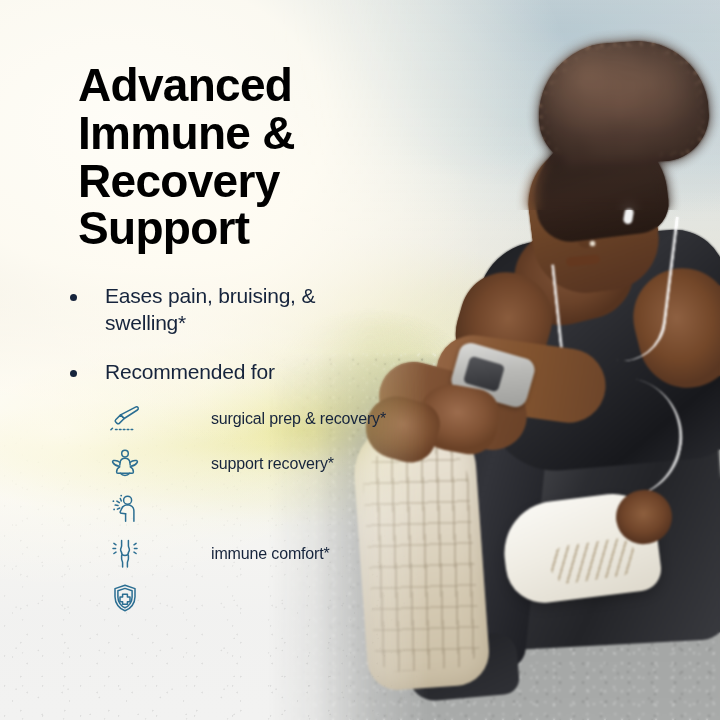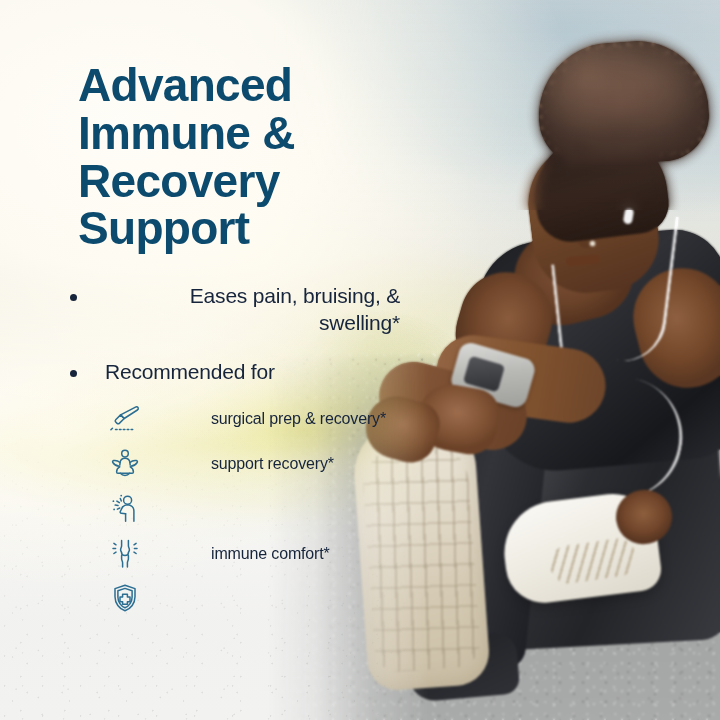--- a/index.html
+++ b/index.html
@@ -342,26 +342,26 @@
   #content { position:absolute; left:0; top:0; width:420px; height:720px; }
 
   #headline {
     position:absolute;
     left:78px; top:62px;
     width:330px;
     font-size:46px;
     font-weight:700;
     line-height:1.04;
     letter-spacing:-0.7px;
-    color:#0c4a6e;
+    color:#000000;
   }
 
   #bullets { position:absolute; left:70px; top:283px; width:330px; }
 
-  .bullet { display:flex; align-items:flex-start; margin-bottom:22px;text-align:right; }
+  .bullet { display:flex; align-items:flex-start; margin-bottom:22px; }
   .bullet-dot {
     flex:0 0 auto;
     width:7px; height:7px;
     border-radius:50%;
     background:#16243c;
     margin:11px 28px 0 0;
   }
   .bullet-text {
     font-size:21px;
     line-height:1.28;

